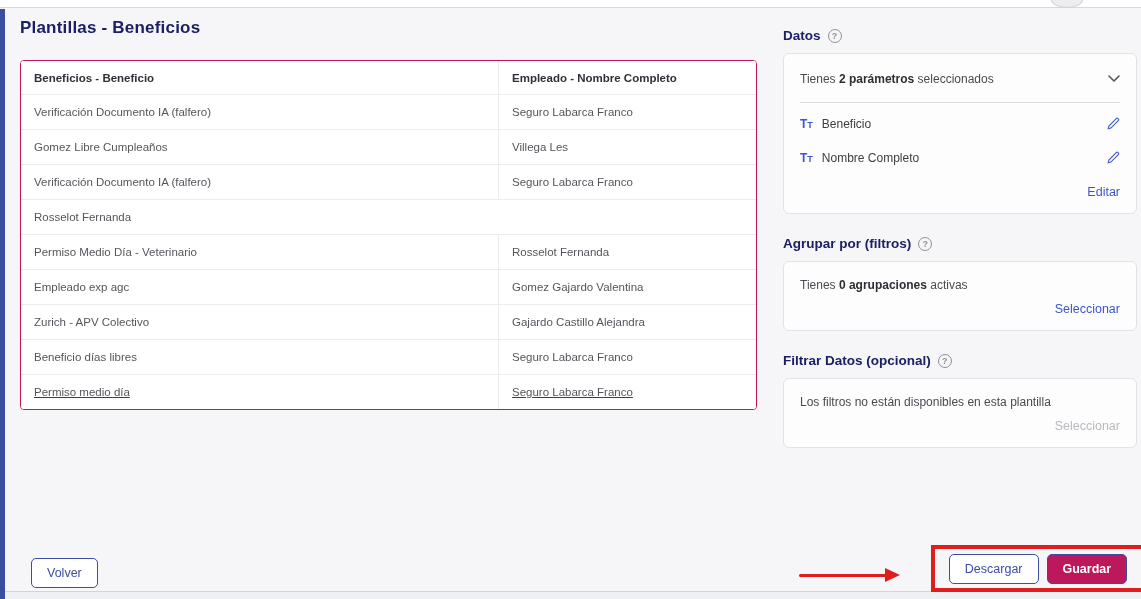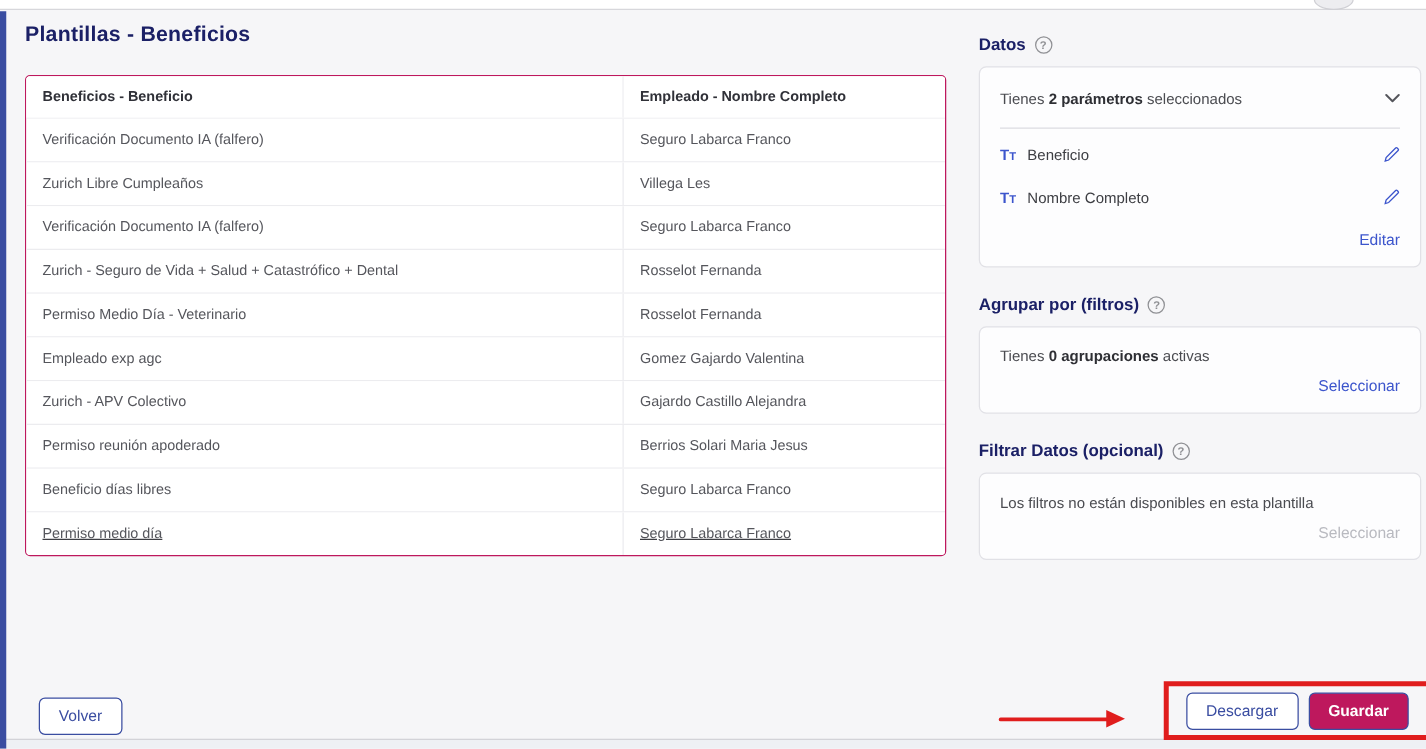--- a/index.html
+++ b/index.html
@@ -72,46 +72,41 @@
   <div class="trow thead">
     <div class="tcell c0">Beneficios - Beneficio</div>
     <div class="tcell c1">Empleado - Nombre Completo</div>
   </div>
   <div class="tbody" id="tbody">
       <div class="trow">
         <div class="tcell c0">Verificación Documento IA (falfero)</div>
         <div class="tcell c1">Seguro Labarca Franco</div>
       </div>
       <div class="trow">
-        <div class="tcell c0">Zurich Libre Cumpleaños</div>
+        <div class="tcell c0">Gomez Libre Cumpleaños</div>
         <div class="tcell c1">Villega Les</div>
       </div>
       <div class="trow">
         <div class="tcell c0">Verificación Documento IA (falfero)</div>
         <div class="tcell c1">Seguro Labarca Franco</div>
       </div>
       <div class="trow">
-        <div class="tcell c0">Zurich - Seguro de Vida + Salud + Catastrófico + Dental</div>
         <div class="tcell c1">Rosselot Fernanda</div>
       </div>
       <div class="trow">
         <div class="tcell c0">Permiso Medio Día - Veterinario</div>
         <div class="tcell c1">Rosselot Fernanda</div>
       </div>
       <div class="trow">
         <div class="tcell c0">Empleado exp agc</div>
         <div class="tcell c1">Gomez Gajardo Valentina</div>
       </div>
       <div class="trow">
         <div class="tcell c0">Zurich - APV Colectivo</div>
         <div class="tcell c1">Gajardo Castillo Alejandra</div>
-      </div>
-      <div class="trow">
-        <div class="tcell c0">Permiso reunión apoderado</div>
-        <div class="tcell c1">Berrios Solari Maria Jesus</div>
       </div>
       <div class="trow">
         <div class="tcell c0">Beneficio días libres</div>
         <div class="tcell c1">Seguro Labarca Franco</div>
       </div>
       <div class="trow">
         <div class="tcell c0">Permiso medio día</div>
         <div class="tcell c1">Seguro Labarca Franco</div>
       </div>
     </div>

